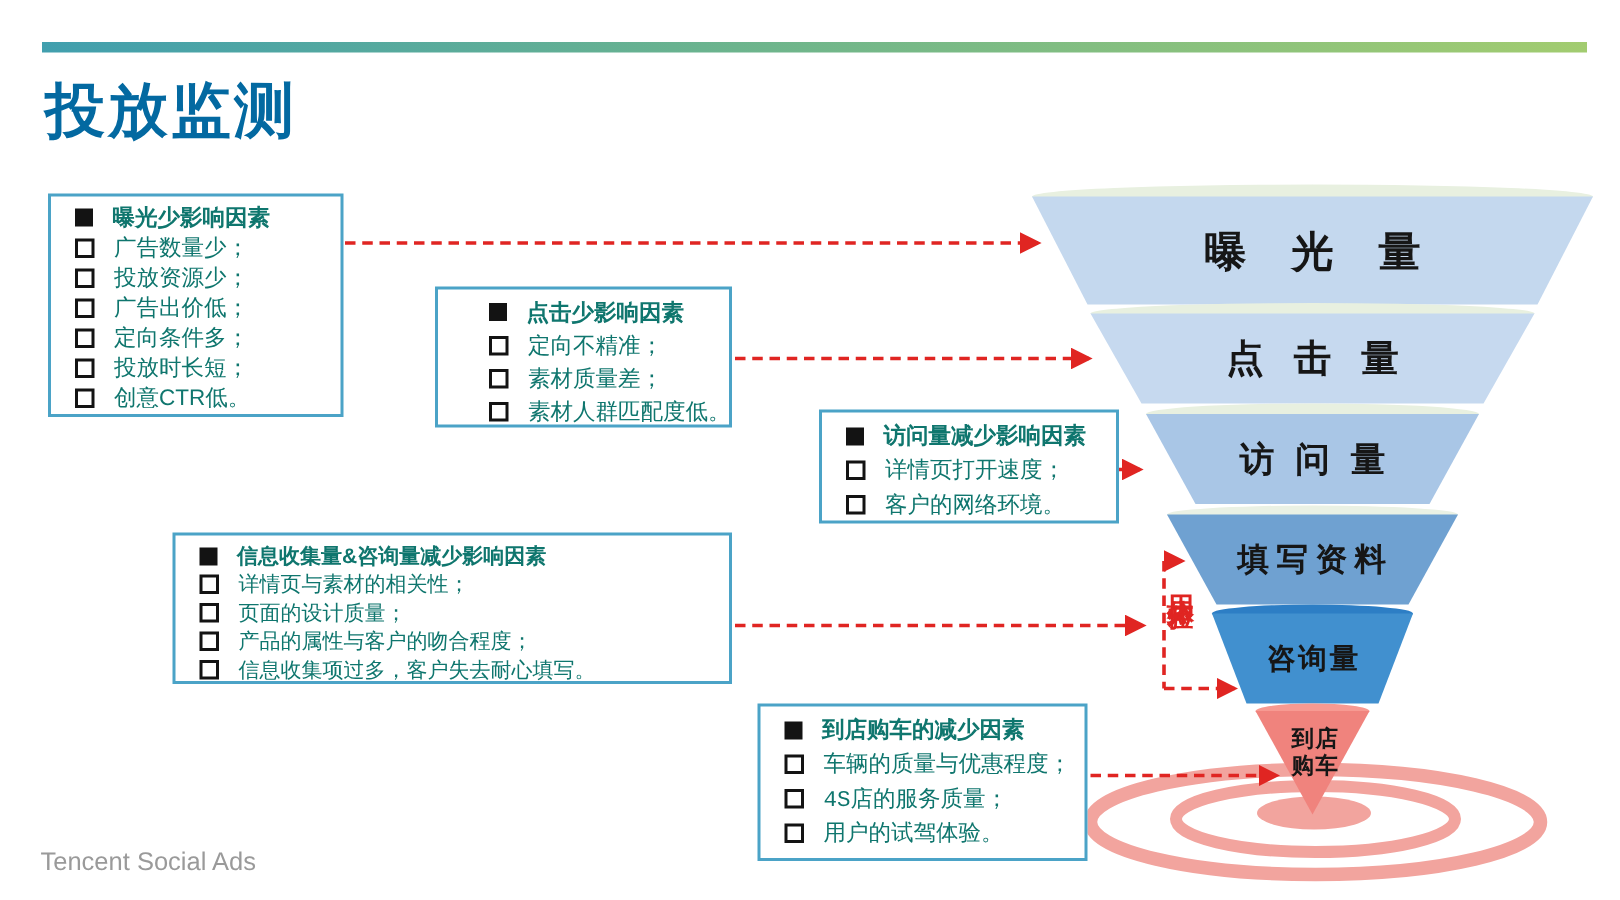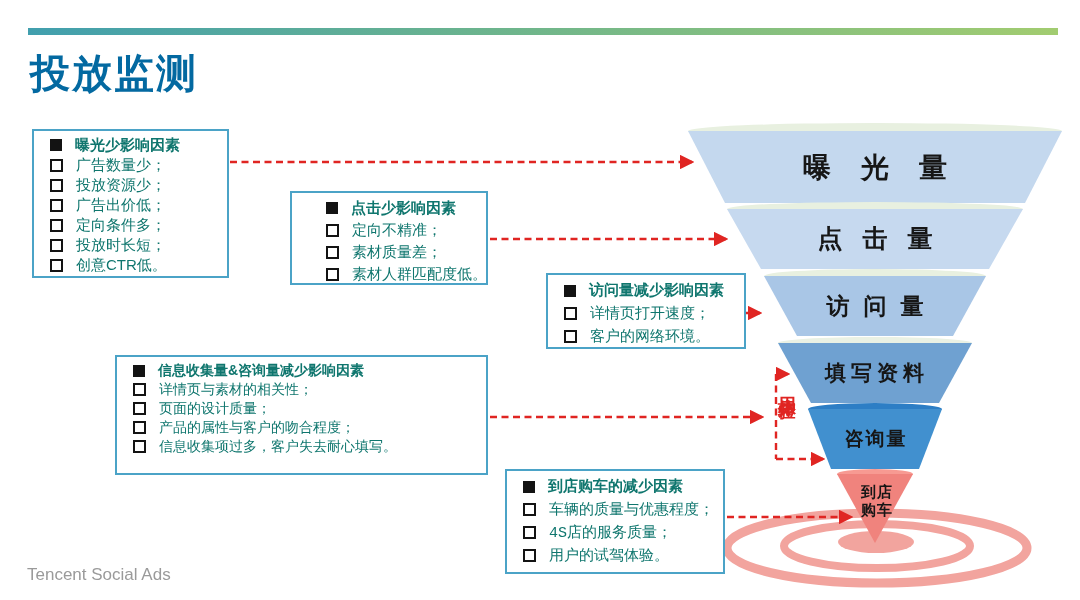--- a/index.html
+++ b/index.html
@@ -156,21 +156,21 @@
     <div class="row">
       <span class="bullet"></span>
       <span class="txt">详情页打开速度；</span>
     </div>
     <div class="row">
       <span class="bullet"></span>
       <span class="txt">客户的网络环境。</span>
     </div>
   </div>
 
-  <div class="factor-box b4" style="left:115px;top:355px;width:373px;height:120px;">
+  <div class="factor-box b4" style="left:115px;top:355px;width:373px;height:101px;">
     <div class="row">
       <span class="bullet filled"></span>
       <span class="txt hdr">信息收集量&amp;咨询量减少影响因素</span>
     </div>
     <div class="row">
       <span class="bullet"></span>
       <span class="txt">详情页与素材的相关性；</span>
     </div>
     <div class="row">
       <span class="bullet"></span>

